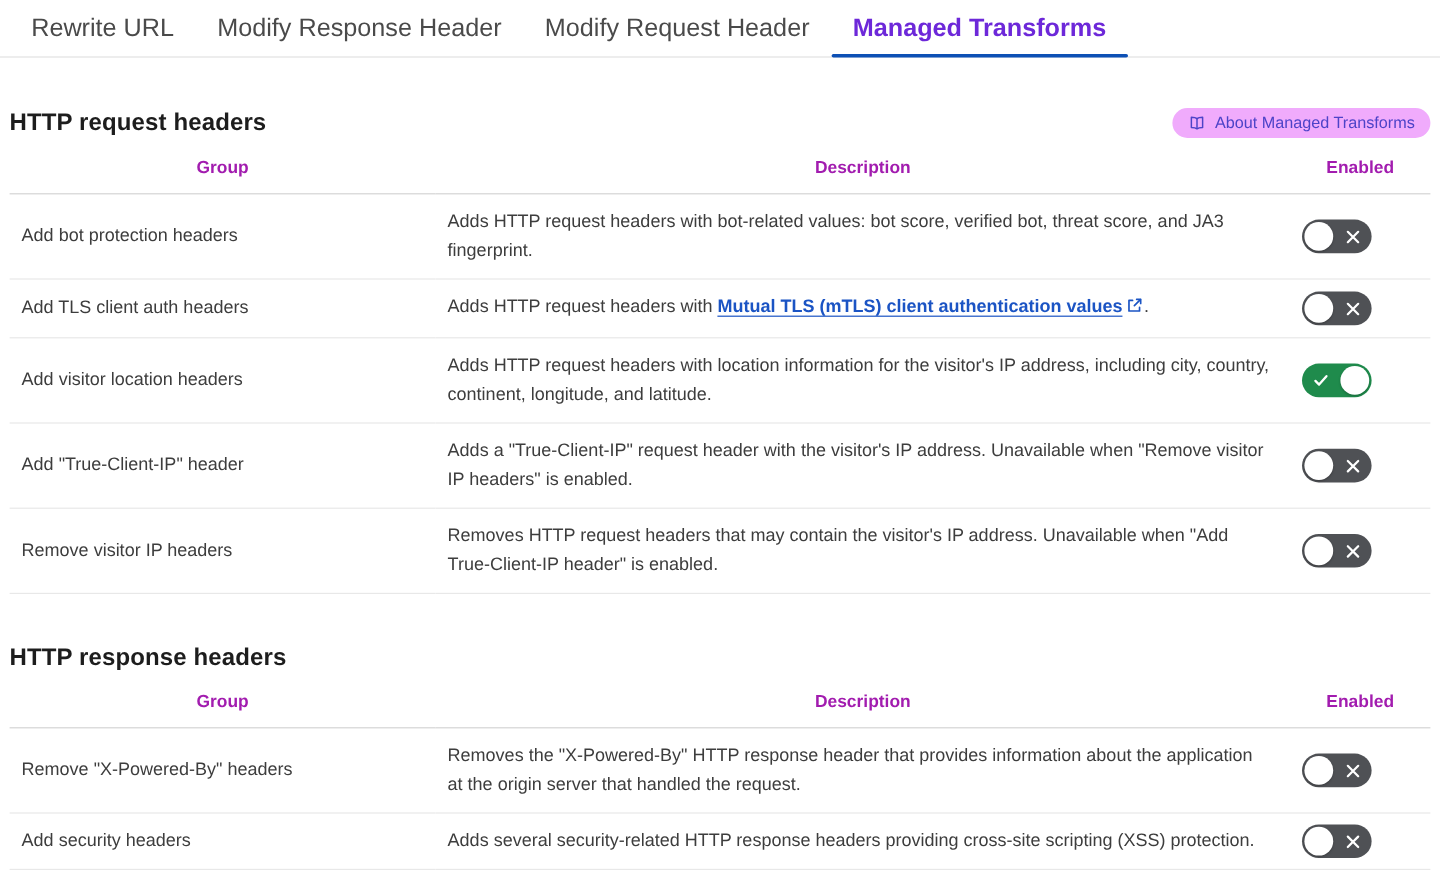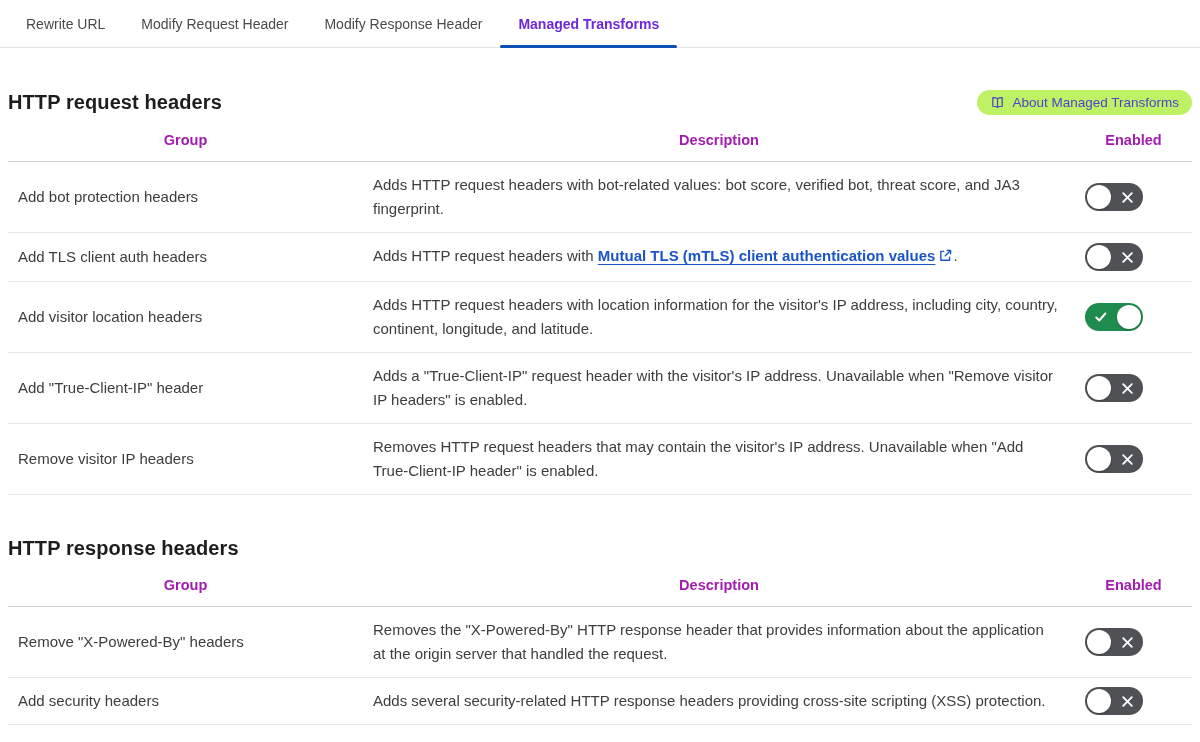--- a/index.html
+++ b/index.html
@@ -16,21 +16,21 @@
     align-items:stretch;
     height:48px;
     border-bottom:1px solid #e2e2e2;
     padding-left:8px;
   }
   .tab {
     position:relative;
     display:flex;
     align-items:center;
     padding:0 18px;
-    font-size:14px;
+    font-size:21px;
     color:#4a4a4a;
     cursor:pointer;
     background:none;
     border:none;
     font-family:inherit;
     white-space:nowrap;
   }
   .tab.active { color:#6d28d9; font-weight:700; }
   .tab.active::after {
     content:"";
@@ -54,21 +54,21 @@
   .section-title {
     font-size:20px;
     font-weight:700;
     color:#1d1d1d;
     letter-spacing:.1px;
   }
   .about-badge {
     display:inline-flex;
     align-items:center;
     gap:7px;
-    background:#bef264;
+    background:#f0abfc;
     color:#4d43c8;
     border:none;
     border-radius:14px;
     padding:5px 13px;
     font-size:13.5px;
     font-family:inherit;
     cursor:pointer;
     line-height:1;
   }
   .about-badge svg { flex:0 0 auto; }
@@ -131,22 +131,22 @@
   .toggle.off .glyph.cross { right:8px; }
   .toggle.on { background:#1f8b4c; }
   .toggle.on .knob { right:2px; }
   .toggle.on .glyph.check { left:8px; }
 </style>
 </head>
 <body>
 
 <nav class="tabbar">
   <button class="tab">Rewrite URL</button>
+  <button class="tab">Modify Response Header</button>
   <button class="tab">Modify Request Header</button>
-  <button class="tab">Modify Response Header</button>
   <button class="tab active">Managed Transforms</button>
 </nav>
 
 <main class="page">
 
   <div class="section-head">
     <h1 class="section-title">HTTP request headers</h1>
     <button class="about-badge">
       <svg width="15" height="15" viewBox="0 0 16 16" fill="none" stroke="#4d43c8" stroke-width="1.3" stroke-linejoin="round">
         <path d="M8 4.1C7 3.2 5.7 2.9 3 2.9V12c2.7 0 4 .3 5 1.2 1-.9 2.3-1.2 5-1.2V2.9c-2.7 0-4 .3-5 1.2z"></path>

